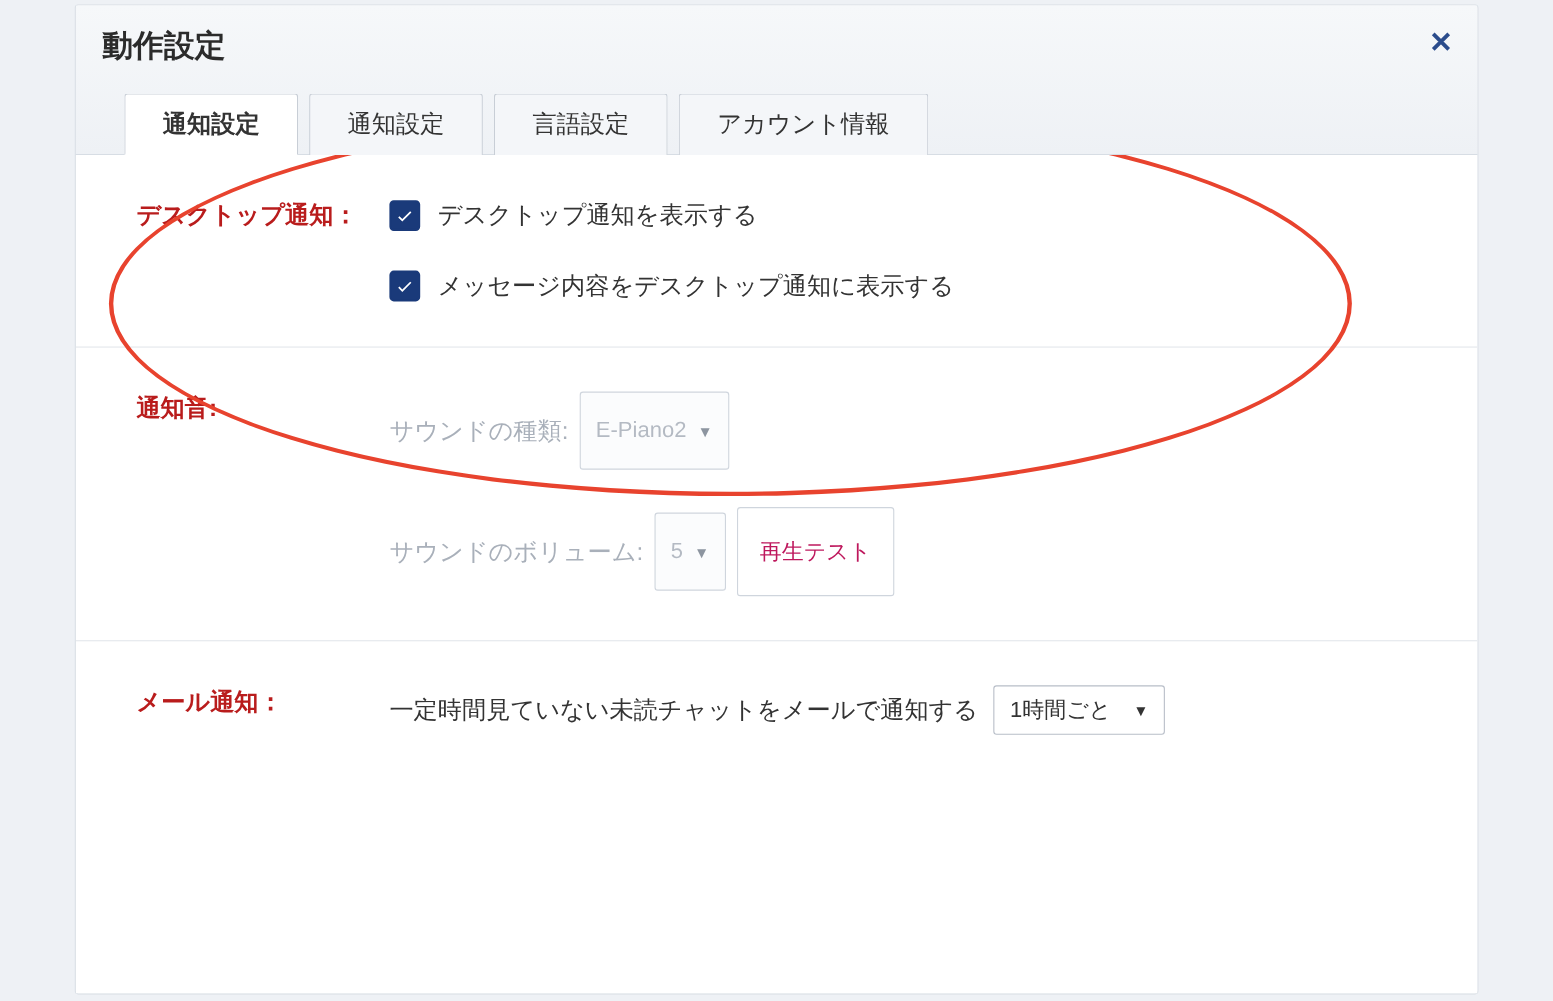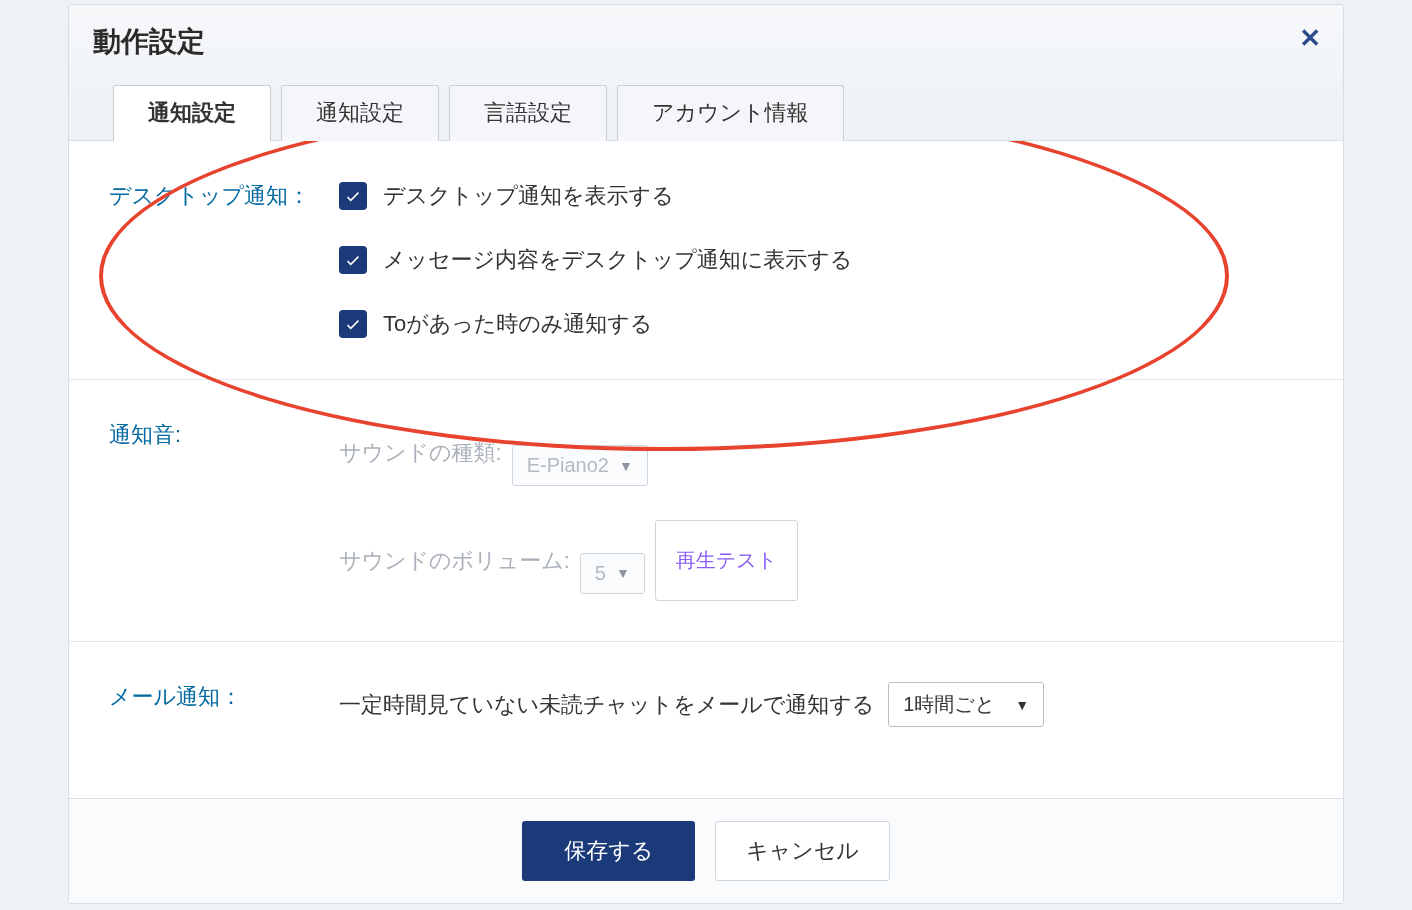--- a/index.html
+++ b/index.html
@@ -8,34 +8,34 @@
     .dialog-header { padding: 18px 24px 0 24px; background: linear-gradient(#f6f8fa, #eef1f5); border-bottom: 1px solid #d7dde4; position: relative; }
     .dialog-title { font-size: 28px; font-weight: 700; color: #2b2b2b; margin-bottom: 24px; }
     .close-btn { position: absolute; top: 18px; right: 22px; font-size: 26px; color: #2b4c8c; cursor: pointer; background: none; border: none; font-weight: 700; }
     .tabs { display: flex; gap: 10px; margin-bottom: -1px; padding-left: 20px; }
     .tab { padding: 12px 34px; border: 1px solid #c8ced6; border-bottom: none; background: #fff; font-size: 22px; color: #333; cursor: pointer; border-radius: 3px 3px 0 0; }
     .tab.active { background: #fff; border-bottom: 1px solid #fff; position: relative; z-index: 2; font-weight: bold; }
     .tab:not(.active) { background: #f4f6f9; }
     .dialog-body { flex: 1; background: #fff; padding: 0; overflow: auto; position: relative; }
     .section { padding: 40px 40px 40px 40px; border-bottom: 1px solid #e3e7ec; display: flex; align-items: flex-start; }
     .section:last-of-type { border-bottom: none; }
-    .section-label { width: 230px; flex-shrink: 0; font-weight: 400; font-size: 22px; color: #0369a1; }
+    .section-label { width: 230px; flex-shrink: 0; font-weight: 700; font-size: 22px; color: #b91c1c; margin-left: 15px; }
     .section-content { flex: 1; display: flex; flex-direction: column; gap: 34px; }
     .checkbox-row { display: flex; align-items: center; gap: 16px; }
     .checkbox { width: 28px; height: 28px; border: 2px solid #1a3a7a; border-radius: 4px; display: flex; align-items: center; justify-content: center; flex-shrink: 0; cursor: pointer; }
     .checkbox.checked { background: #1a3a7a; }
     .checkbox.checked svg { display: block; }
     .checkbox svg { display: none; width: 18px; height: 18px; }
     .checkbox-label { font-size: 22px; color: #333; }
     .row-inline { display: flex; align-items: center; gap: 10px; }
     .muted-label { font-size: 22px; color: #a9b0ba; }
-    .select { border: 1px solid #cfd5dd; background: #fff; padding: 8px 14px; border-radius: 3px; display: inline-flex; align-items: center; gap: 10px; font-size: 20px; color: #a9b0ba; cursor: pointer; margin-top: 25px; }
+    .select { border: 1px solid #cfd5dd; background: #fff; padding: 23px 14px; border-radius: 3px; display: inline-flex; align-items: center; gap: 10px; font-size: 20px; color: #a9b0ba; cursor: pointer; }
     .select.disabled { color: #b4bac3; background: #fbfcfd; }
     .select .caret { font-size: 14px; color: #8d95a0; }
-    .btn-outline { border: 1px solid #cfd5dd; background: #fff; padding: 26px 20px; border-radius: 3px; font-size: 20px; color: #8b5cf6; cursor: pointer; }
+    .btn-outline { border: 1px solid #cfd5dd; background: #fff; padding: 26px 20px; border-radius: 3px; font-size: 20px; color: #be185d; cursor: pointer; }
     .email-row { display: flex; align-items: center; gap: 14px; font-size: 22px; }
     .select-dark { border: 1px solid #b8bec8; background: #fff; padding: 8px 14px; border-radius: 3px; display: inline-flex; align-items: center; gap: 20px; font-size: 20px; color: #333; cursor: pointer; justify-content: center; }
     .select-dark .caret { font-size: 14px; color: #333; }
     .dialog-footer { border-top: 1px solid #d7dde4; padding: 22px; display: flex; justify-content: center; gap: 20px; background: #fafbfc; }
     .btn-primary { background: #1a3a7a; color: #fff; border: none; padding: 14px 42px; font-size: 22px; border-radius: 3px; cursor: pointer; }
     .btn-secondary { background: #fff; color: #333; border: 1px solid #cfd5dd; padding: 14px 30px; font-size: 22px; border-radius: 3px; cursor: pointer; }
     .annotation-ellipse { position: absolute; border: 4px solid #e8432e; border-radius: 50%; pointer-events: none; }
   </style>
 </head>
 <body>
@@ -69,28 +69,20 @@
           <span class="checkbox-label">デスクトップ通知を表示する</span>
         </div>
         <div class="checkbox-row">
           <div class="checkbox checked">
             <svg viewBox="0 0 24 24">
                 <path fill="#fff" d="M9 16.2l-3.5-3.5L4 14.2 9 19.2 20 8.2l-1.5-1.5z"></path>
               </svg>
           </div>
           <span class="checkbox-label">メッセージ内容をデスクトップ通知に表示する</span>
         </div>
-        <div class="checkbox-row">
-          <div class="checkbox checked">
-            <svg viewBox="0 0 24 24">
-                <path fill="#fff" d="M9 16.2l-3.5-3.5L4 14.2 9 19.2 20 8.2l-1.5-1.5z"></path>
-              </svg>
-          </div>
-          <span class="checkbox-label">Toがあった時のみ通知する</span>
-        </div>
       </div>
     </div>
 
     <div class="section">
       <div class="section-label">通知音:</div>
       <div class="section-content">
         <div class="row-inline">
           <span class="muted-label">サウンドの種類:</span>
           <div class="select disabled">
             <span>E-Piano2</span>
@@ -115,17 +107,13 @@
           <span>一定時間見ていない未読チャットをメールで通知する</span>
           <div class="select-dark">
             <span>1時間ごと</span>
             <span class="caret">▼</span>
           </div>
         </div>
       </div>
     </div>
   </div>
 
-  <div class="dialog-footer">
-    <button class="btn-primary"><span>保存する</span></button>
-    <button class="btn-secondary"><span>キャンセル</span></button>
-  </div>
 </div>
 
 </body></html>

